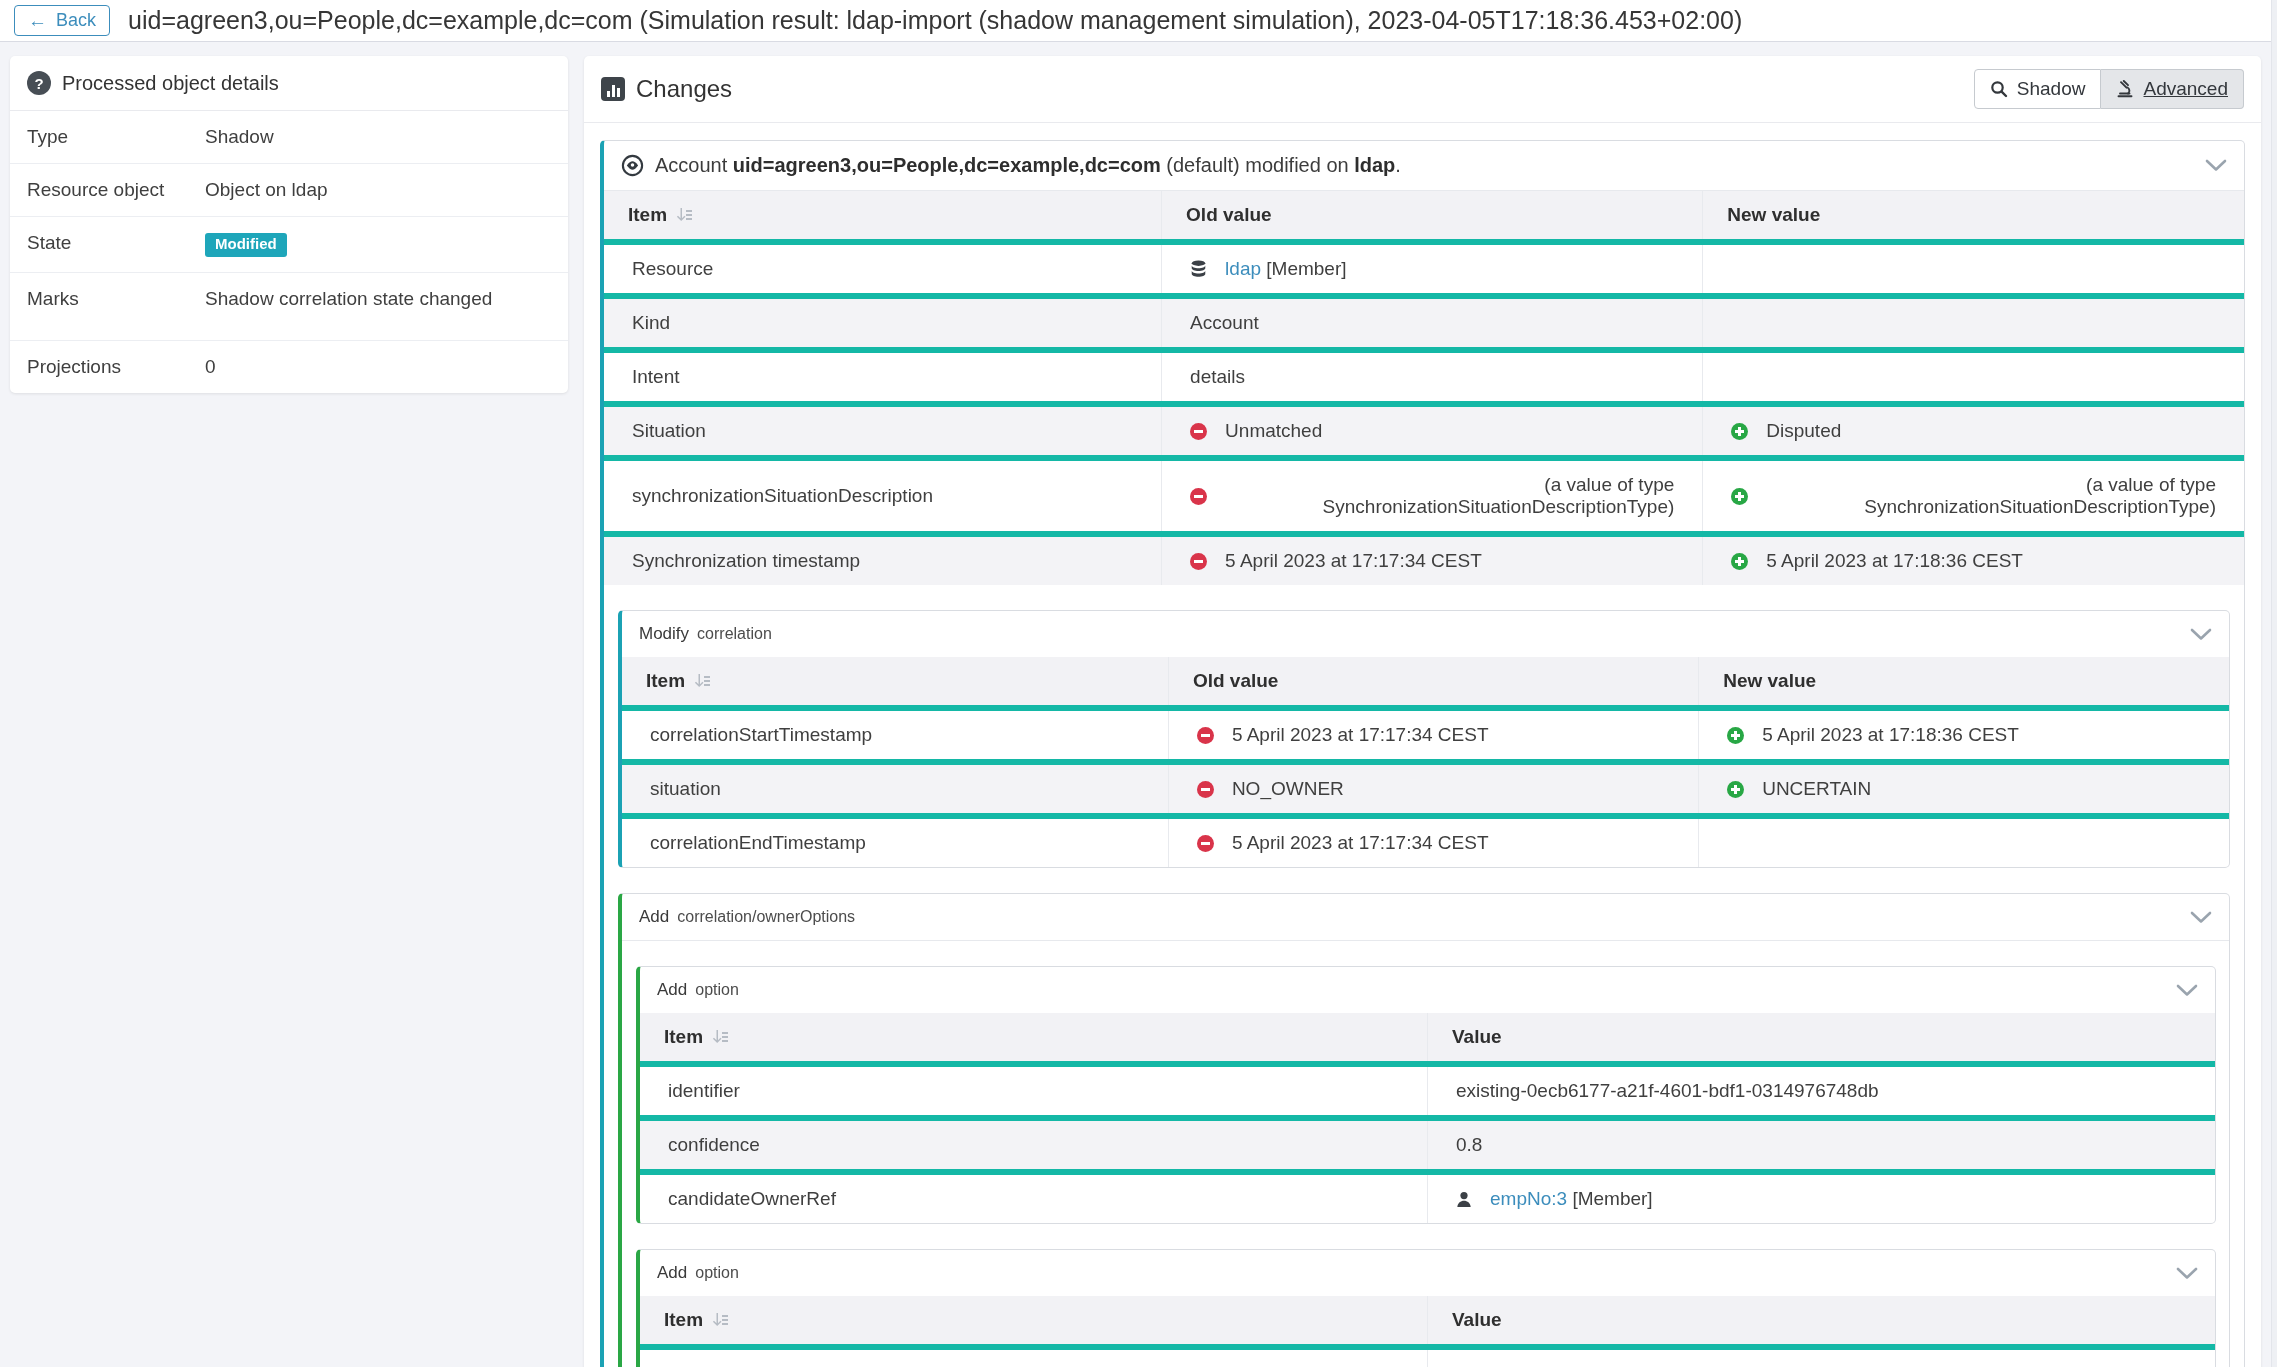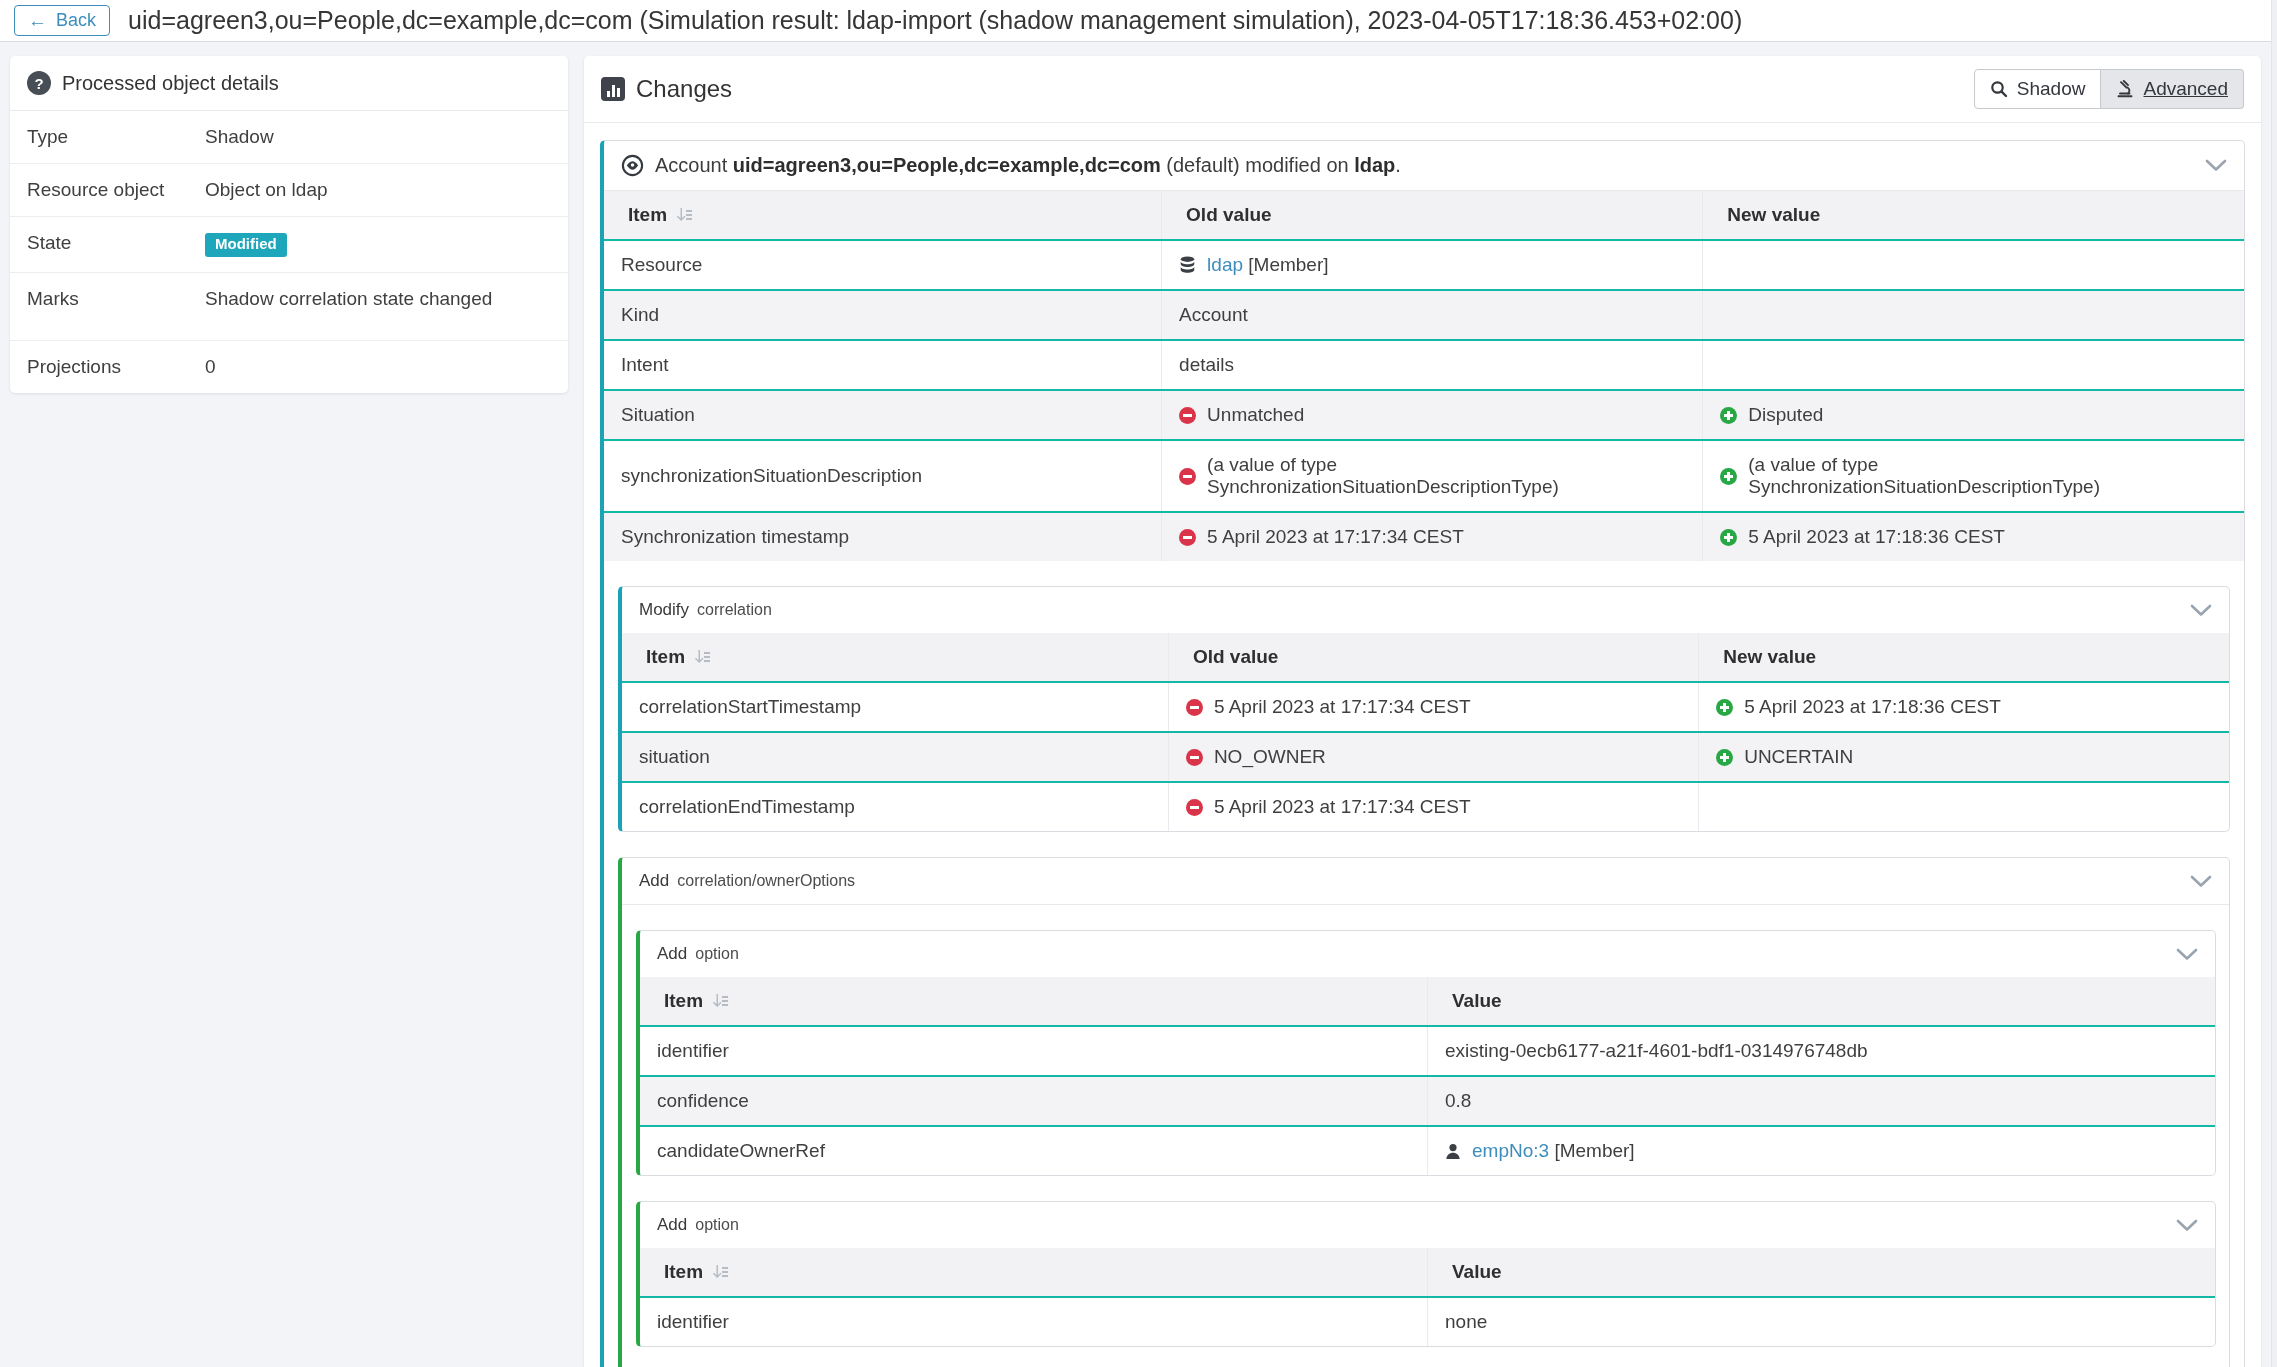--- a/index.html
+++ b/index.html
@@ -99,26 +99,26 @@
   .nested { margin:25px 14px 25px 14px; }
   .nested .nested { margin:25px 13px 25px 14px; }
   .pad-bottom { padding-bottom:3px; }
 
   
   table { width:100%; border-collapse:collapse; font-size:19px; color:#3f3f3f; table-layout:fixed; }
   th {
     text-align:left; font-weight:bold; color:#2f2f2f;
     background:#f2f2f5; padding:13px 24px; border-bottom:1px solid #e2e4e8;
   }
-  td { padding:13px 17px; border-top:2px solid #14b8a6; vertical-align:middle; }
+  td { padding:13px 28px; border-top:6px solid #14b8a6; vertical-align:middle; }
   th + th, td + td { border-left:1px solid #e8eaee; }
   tbody tr:nth-child(even) td { background:#f3f3f6; }
   .c-item { width:34%; } .c-old { width:33%; } .c-new { width:33%; }
   .c-item2 { width:50%; } .c-val2 { width:50%; }
-  .cellflex { display:flex; align-items:center; gap:11px; }
+  .cellflex { display:flex; align-items:center; gap:18px;text-align:right; }
   a.link { color:#3c8dbc; text-decoration:none; cursor:pointer; }
 
   
   .ic-minus, .ic-plus {
     width:17px; height:17px; border-radius:50%; display:inline-block;
     position:relative; flex:0 0 auto;
   }
   .ic-minus { background:#d9344a; }
   .ic-plus  { background:#28a745; }
   .ic-minus::after, .ic-plus::after {

